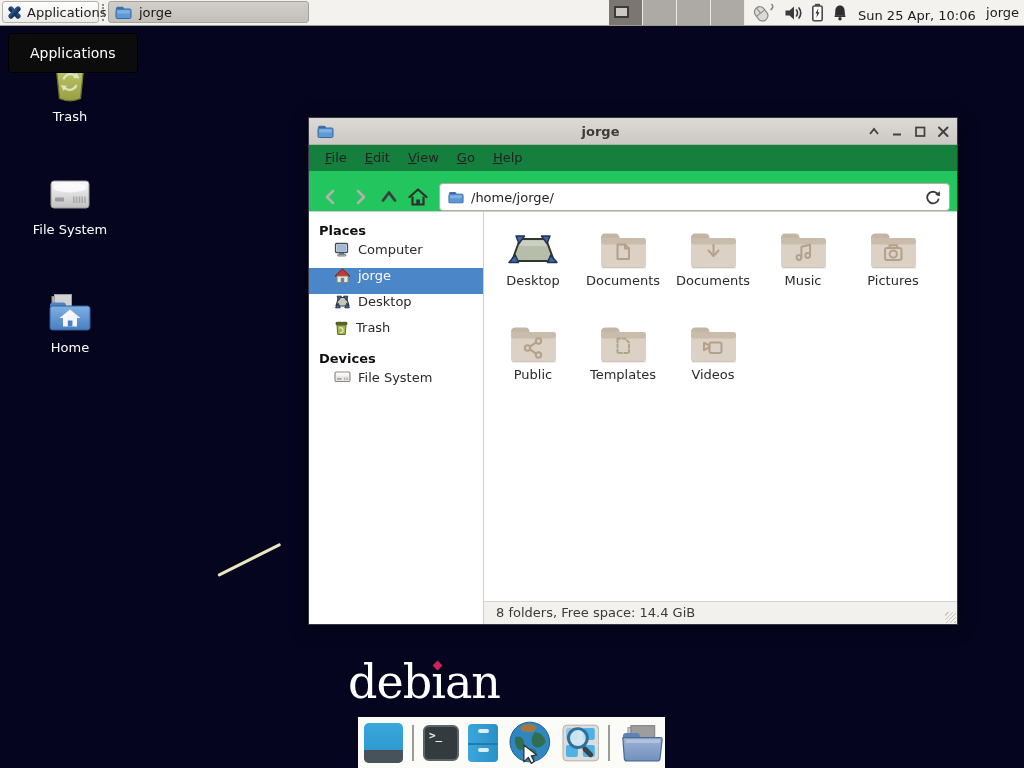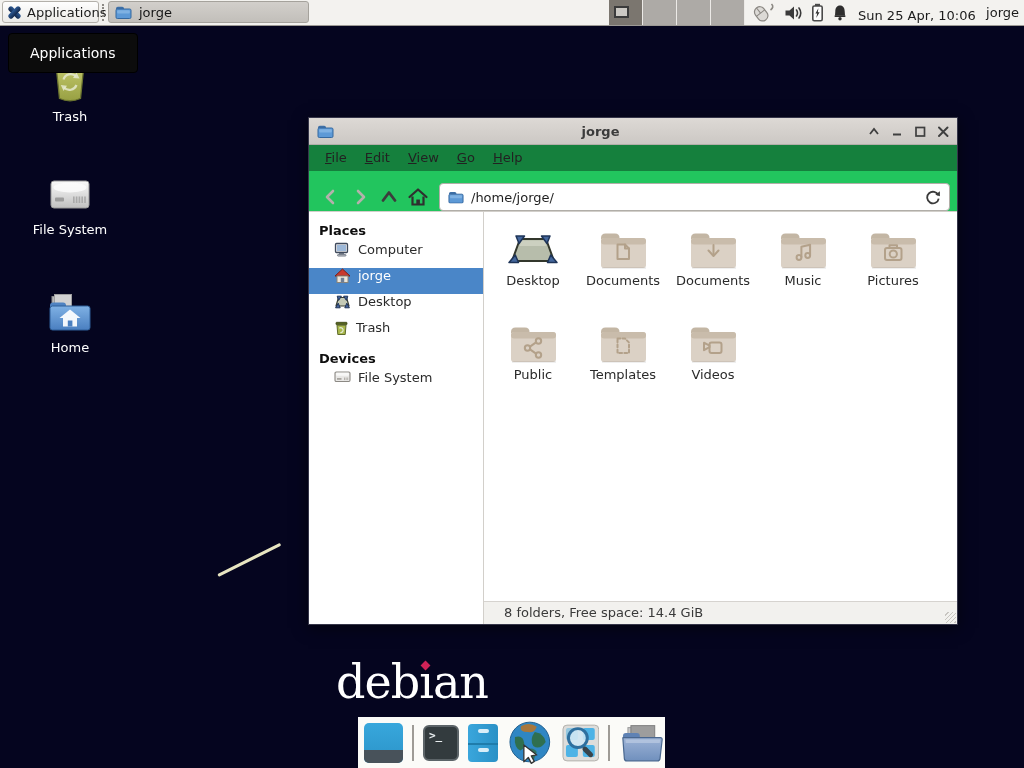--- a/index.html
+++ b/index.html
@@ -65,26 +65,26 @@
   .side-header{font-weight:bold;padding:5px 10px 4px;color:#0f0f0f}
   .side-item{display:flex;align-items:flex-start;gap:7px;height:26px;padding-left:25px}
   .side-item.selected{background:#4a86c8;color:#fff}
   .rightcol{flex:1;display:flex;flex-direction:column;min-width:0}
   .mainview{flex:1;background:#fff;display:flex;flex-wrap:wrap;align-content:flex-start;
             padding:14px 0 0 4px}
   .fcell{width:90px;height:94px;display:flex;flex-direction:column;align-items:center;gap:1px}
   .flabel{font-size:13px;color:#2b2b2b;white-space:nowrap}
   .emb{stroke:#b3a18a;stroke-width:2;fill:none;stroke-linecap:round;stroke-linejoin:round}
   .statusbar{height:22px;flex:0 0 auto;background:#f2f1ee;border-top:1px solid #d6d3cf;
-             font-size:13px;color:#3a3a3a;line-height:22px;padding-left:20px;position:relative}
+             font-size:13px;color:#3a3a3a;line-height:22px;padding-left:12px;position:relative}
   .grip{position:absolute;right:1px;bottom:1px;width:11px;height:11px;opacity:.7;
         background:repeating-linear-gradient(135deg,transparent 0 2px,#b5b2ad 2px 3px)}
 
   
-  .logo{position:absolute;left:0;top:655px;width:824px;display:flex;justify-content:center;
+  .logo{position:absolute;left:12px;top:655px;width:824px;display:flex;justify-content:center;
         color:#fff;font-family:"DejaVu Serif","Liberation Serif",serif;font-size:46px;
         letter-spacing:-1px;z-index:4}
   .ri{position:relative}
   .logo-diamond{position:absolute;left:50%;top:7px;width:7px;height:7px;margin-left:-4px;
                 background:#cf2257;transform:rotate(45deg)}
 
   
   .dock{position:absolute;left:358px;top:717px;width:307px;height:51px;background:#fbfbf8;
         display:flex;align-items:center;gap:9px;padding-left:6px;box-sizing:border-box;z-index:20}
   .dock-sep{width:2px;height:36px;background:#9e9b96;flex:0 0 auto}

